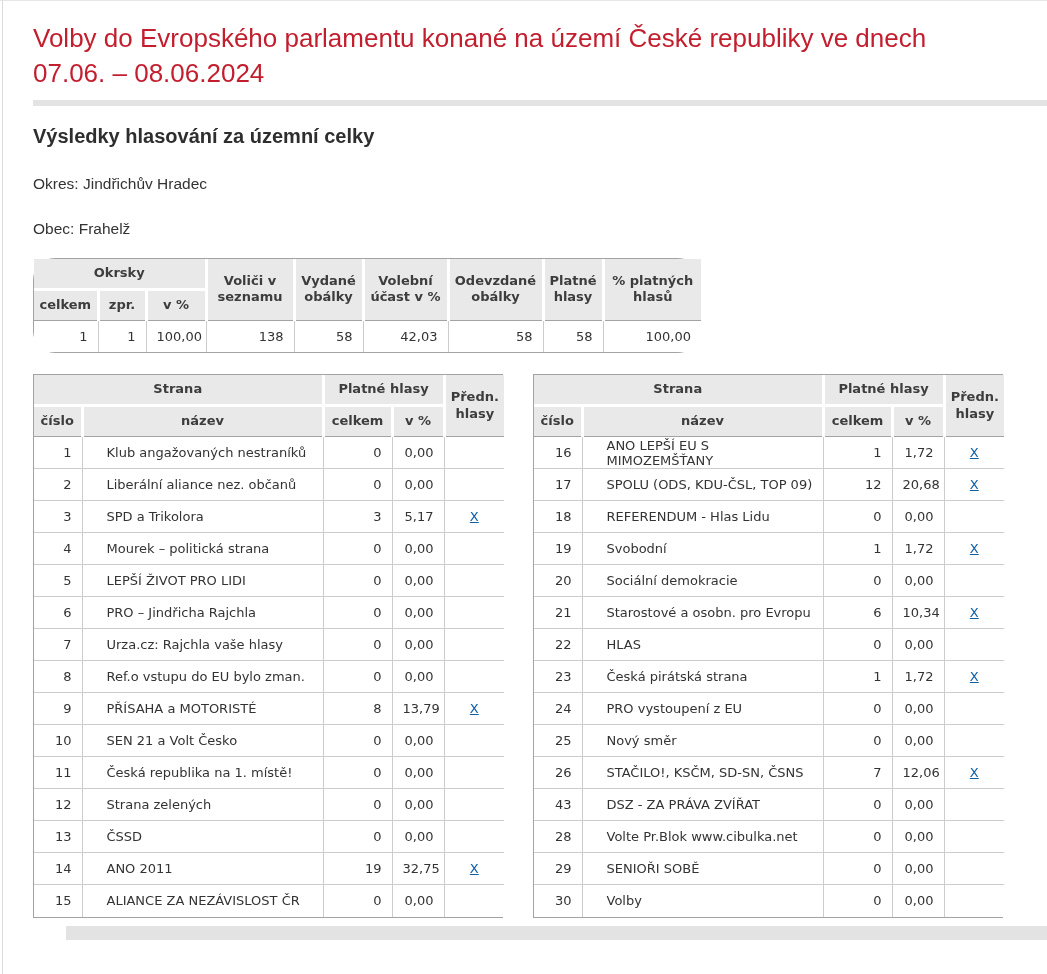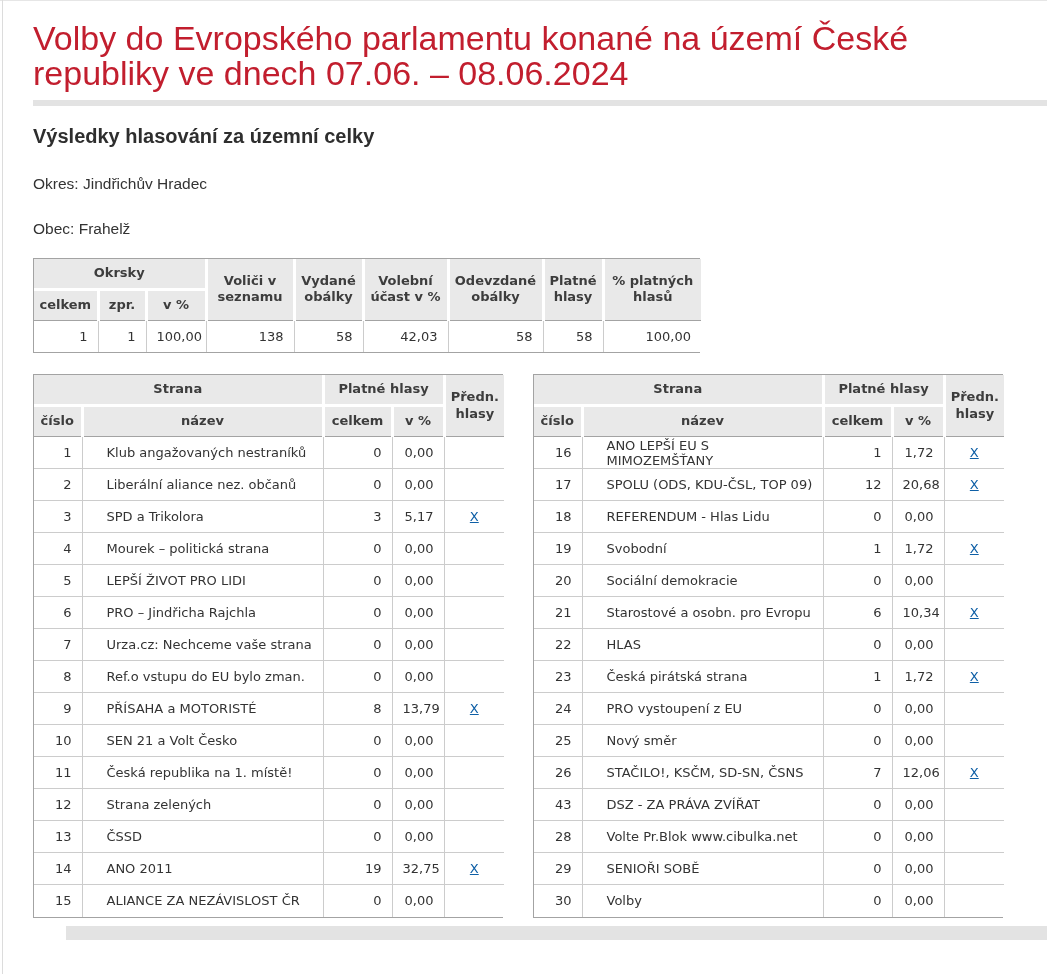--- a/index.html
+++ b/index.html
@@ -11,21 +11,21 @@
     overflow: hidden;
     font-family: "Liberation Sans", sans-serif;
     color: #333333;
   }
   .edge-top { position: absolute; top: 0; left: 0; right: 0; height: 1px; background: #e6e6e6; }
   .edge-left { position: absolute; top: 0; left: 2px; width: 1px; height: 100%; background: #dcdcdc; }
 
   h1.page-title {
     margin: 21px 33px 0 33px;
     max-width: 960px;
-    font-size: 34px;
+    font-size: 26px;
     line-height: 35px;
     font-weight: 400;
     color: #c21e2e;
     letter-spacing: 0;
   }
   .divider {
     margin: 9px 0 0 33px;
     height: 6px;
     background: #e3e3e3;
   }
@@ -42,21 +42,21 @@
     font-size: 15.5px;
     line-height: 19px;
     color: #333333;
   }
 
   
   .tbl-wrap {
     border: 1px solid #a3a3a3;
     background: #ffffff;
   }
-  .summary-wrap { width: 667px; margin-top: 20px; }
+  .summary-wrap { width: 667px; margin-top: 20px; border-radius: 22px; }
   .tables-row { display: flex; gap: 30px; margin-top: 21px; }
   .party-wrap { width: 470px; }
 
   table {
     border-collapse: collapse;
     table-layout: fixed;
     width: 100%;
     font-family: "DejaVu Sans", sans-serif;
     font-size: 13px;
     color: #333333;
@@ -229,21 +229,21 @@
   <tr>
     <td class="num">6</td>
     <td class="name">PRO – Jindřicha Rajchla</td>
     <td class="num">0</td>
     <td class="num">0,00</td>
     <td class="pref"></td>
   </tr>
 
   <tr>
     <td class="num">7</td>
-    <td class="name">Urza.cz: Nechceme vaše strana</td>
+    <td class="name">Urza.cz: Rajchla vaše hlasy</td>
     <td class="num">0</td>
     <td class="num">0,00</td>
     <td class="pref"></td>
   </tr>
 
   <tr>
     <td class="num">8</td>
     <td class="name">Ref.o vstupu do EU bylo zman.</td>
     <td class="num">0</td>
     <td class="num">0,00</td>

